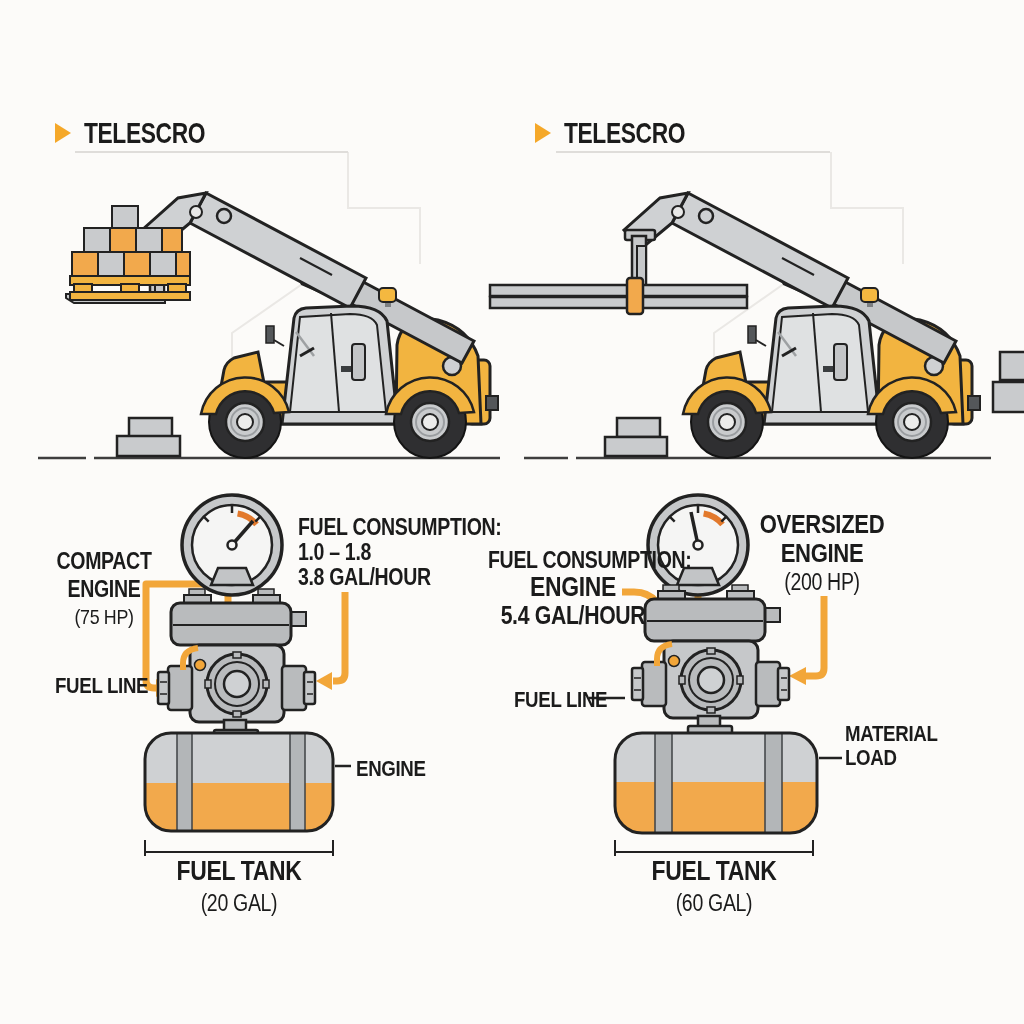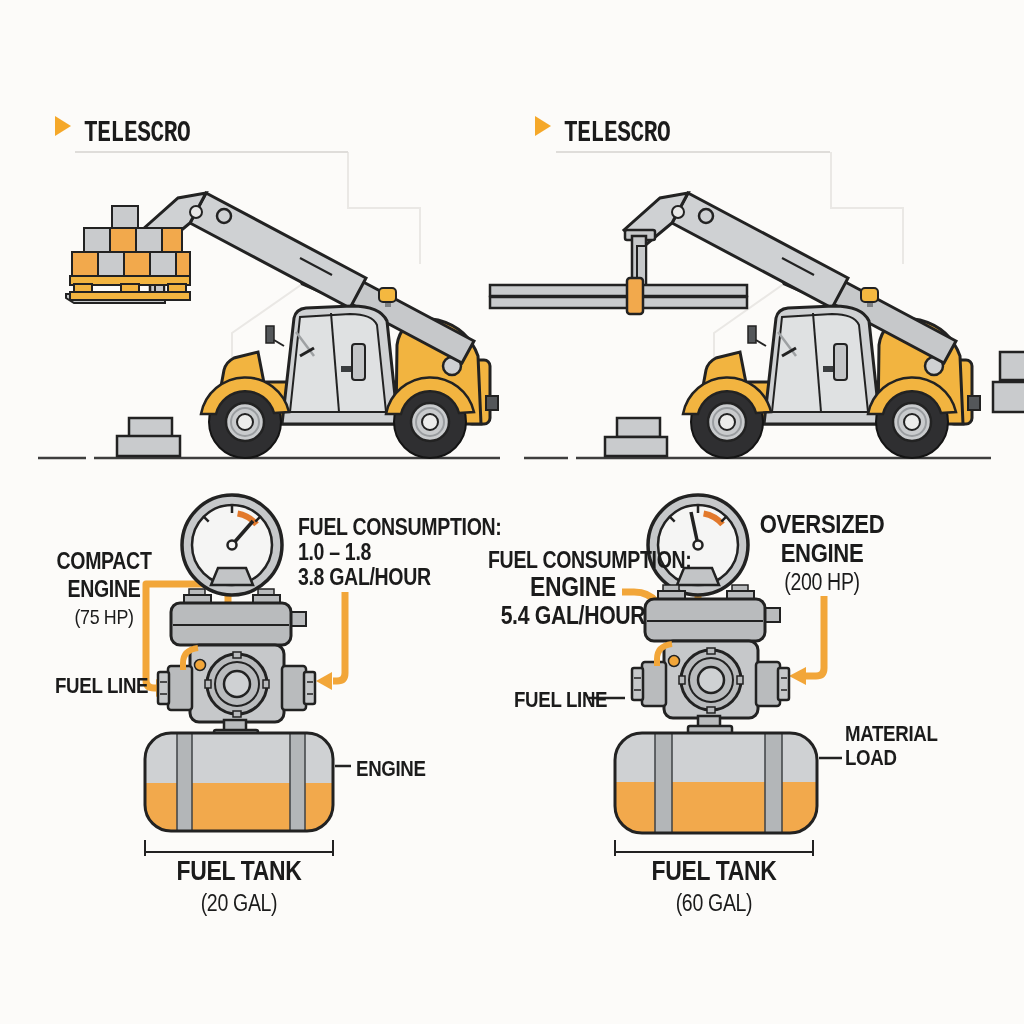--- a/index.html
+++ b/index.html
@@ -9,21 +9,21 @@
     font-family:"Liberation Sans","DejaVu Sans",sans-serif;color:#1B1B1B;
   }
   #artwork{position:absolute;left:0;top:0;}
   .lbl{position:absolute;font-weight:700;letter-spacing:-0.4px;line-height:1.2;white-space:nowrap;}
   .condL{transform:scaleX(0.85);transform-origin:left top;}
   .condC{transform:scaleX(0.85);transform-origin:center top;}
   .center{text-align:center;}
   .t23{font-size:23px;} .t22{font-size:22px;} .t25{font-size:25px;}
   .t26{font-size:26px;} .t27{font-size:27px;}
   .sub{font-weight:400;}
-  .panel-title{position:absolute;display:flex;font-family:Liberation Mono, monospace;}
+  .panel-title{position:absolute;display:flex;align-items:center;}
   .tri{width:0;height:0;border-left:16px solid #F5A829;border-top:10px solid transparent;border-bottom:10px solid transparent;margin-right:13px;}
   .title-text{font-size:30px;font-weight:700;letter-spacing:-0.5px;transform:scaleX(0.76);transform-origin:left center;}
   .line{display:block;}
 </style>
 </head>
 <body>
 
 <div id="stage">
 
   <svg id="artwork" width="1024" height="1024" viewBox="0 0 1024 1024">

